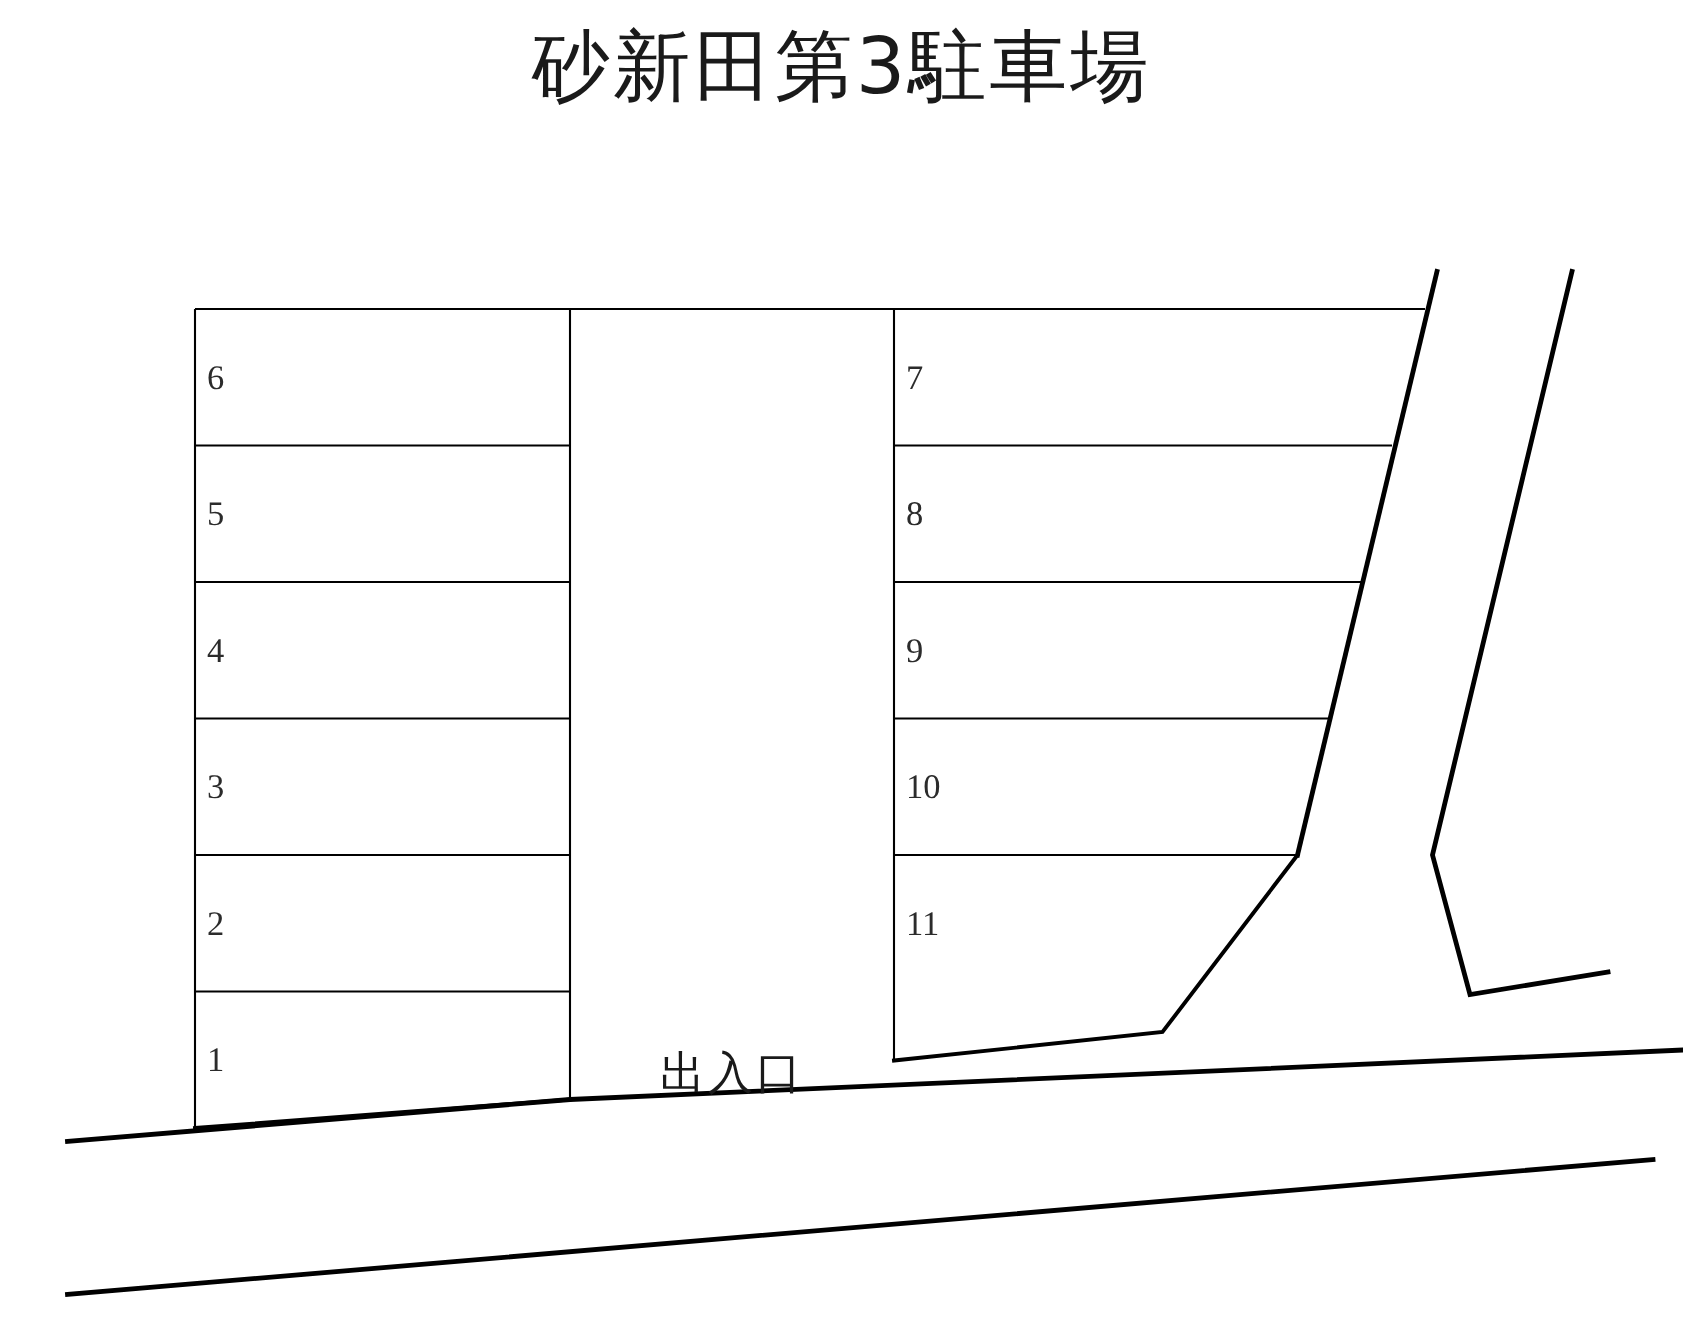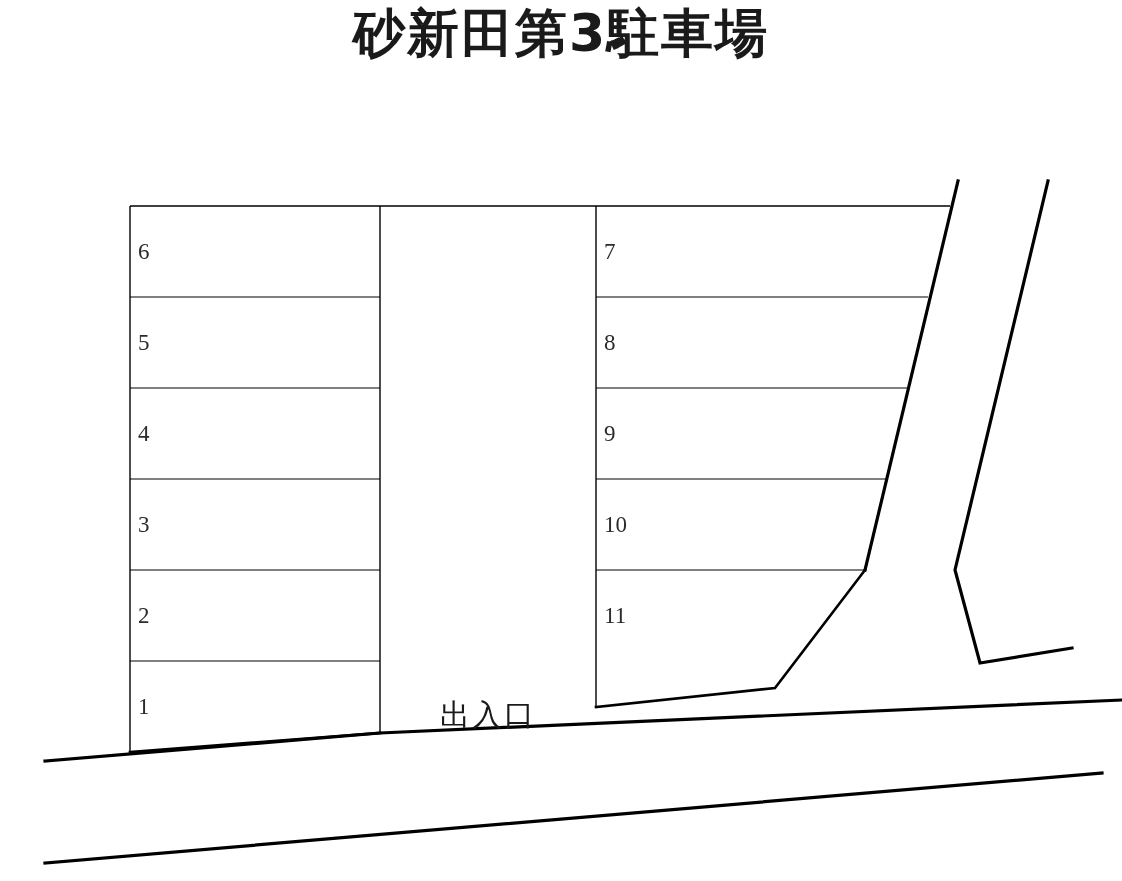--- a/index.html
+++ b/index.html
@@ -18,25 +18,25 @@
   }
   #page {
     position: relative;
     width: 1122px;
     height: 881px;
     background: #ffffff;
   }
   #map-title {
     position: absolute;
     left: 0;
-    top: 4px;
+    top: 16px;
     width: 1122px;
     text-align: center;
     font-size: 52px;
-    font-weight: 700;
+    font-weight: 400;
     letter-spacing: 2px;
     line-height: 1.15;
     font-family: "DejaVu Sans", "Liberation Sans", sans-serif;
     color: #1a1a1a;
     white-space: pre;
   }
   #diagram {
     position: absolute;
     left: 0;
     top: 0;

